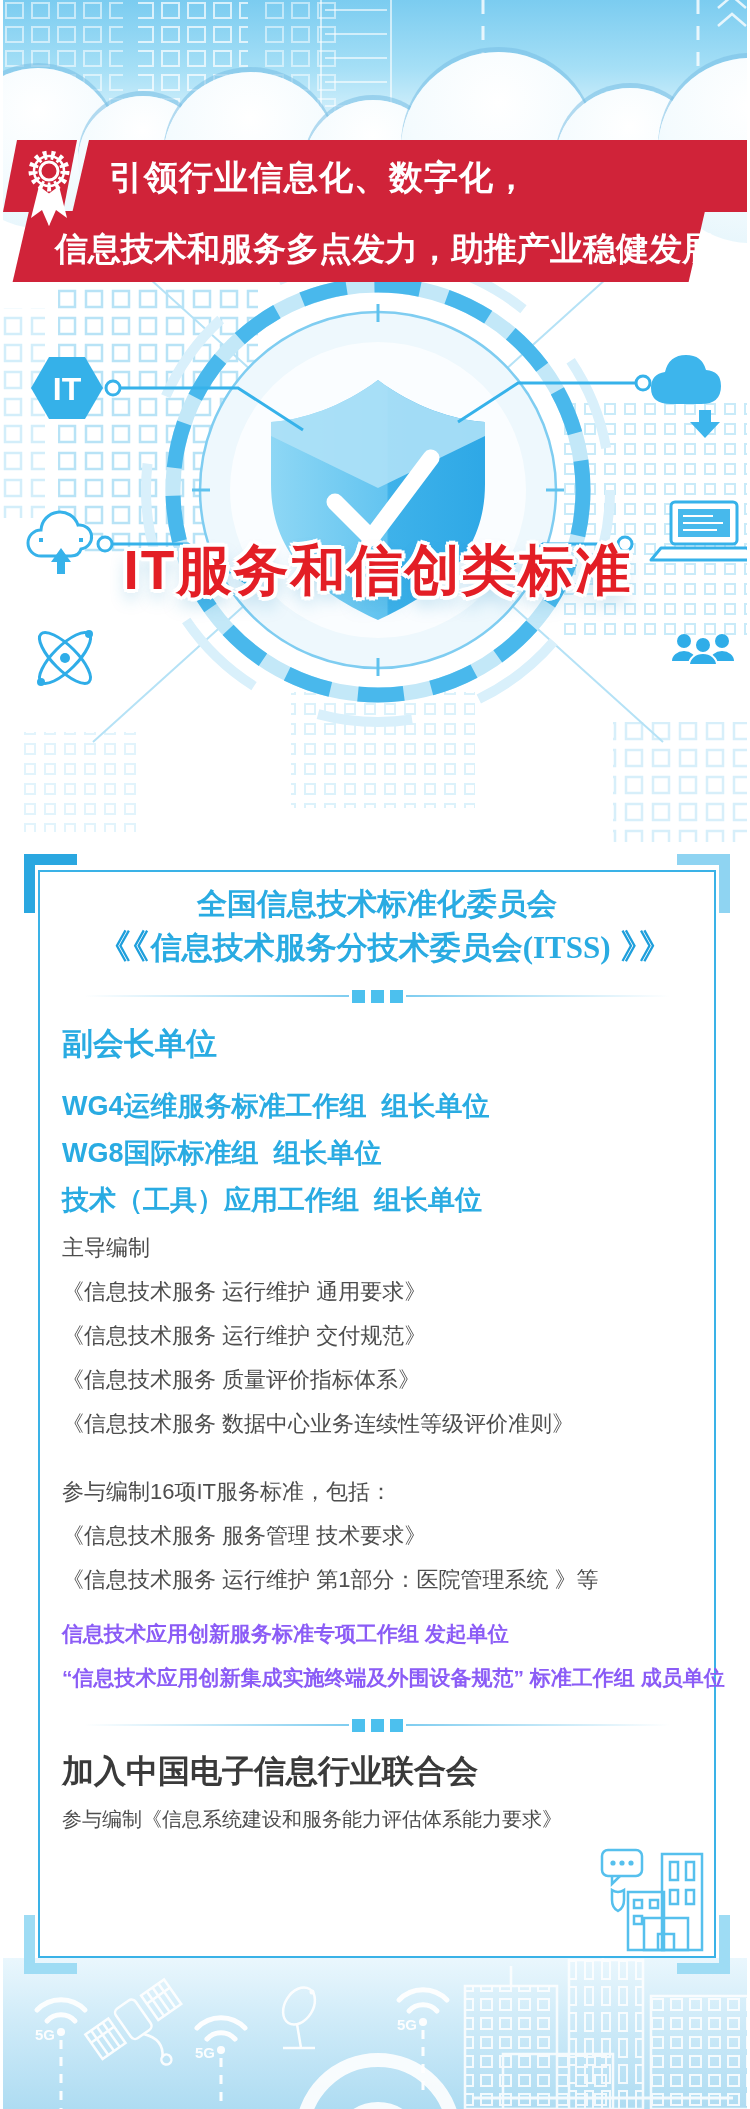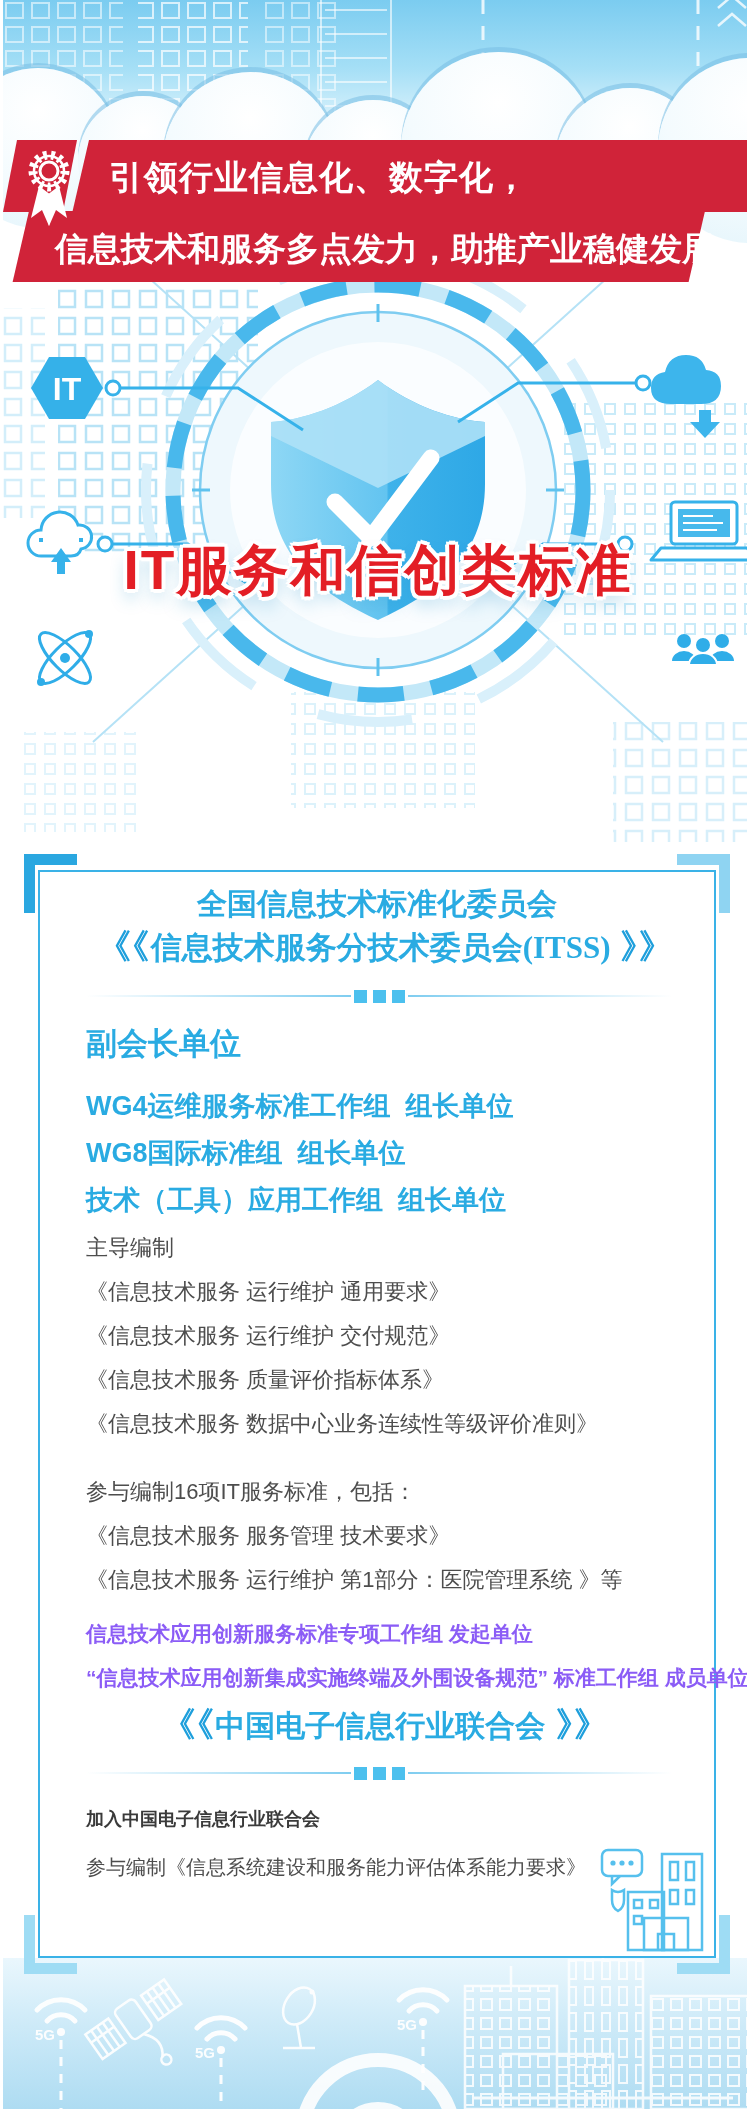--- a/index.html
+++ b/index.html
@@ -28,21 +28,21 @@
   
   .hero{position:absolute;left:0;top:262px;width:750px;height:593px;}
   .hero-title{position:absolute;left:0;top:272px;width:750px;text-align:center;z-index:4;
     font-size:55px;font-weight:bold;color:#e31e25;letter-spacing:2px;white-space:nowrap;
     text-shadow:-3px -3px 0 #fff,3px -3px 0 #fff,-3px 3px 0 #fff,3px 3px 0 #fff,
                 0 -4px 0 #fff,0 4px 0 #fff,-4px 0 0 #fff,4px 0 0 #fff,
                 0 10px 16px rgba(31,142,199,.35);}
 
   
   .card{position:absolute;left:35px;top:870px;width:678px;height:1088px;background:#fff;
-        border:2px solid #3ab2e7;box-sizing:border-box;padding:12px 46px 0;z-index:3;}
+        border:2px solid #3ab2e7;box-sizing:border-box;padding:12px 22px 0;z-index:3;}
   .cnr{position:absolute;width:42px;height:48px;}
   .cnr.tl{left:-16px;top:-18px;border-left:11px solid #2aa7e0;border-top:11px solid #2aa7e0;}
   .cnr.tr{right:-16px;top:-18px;border-right:11px solid #8fd4f2;border-top:11px solid #8fd4f2;}
   .cnr.bl{left:-16px;bottom:-18px;border-left:11px solid #9edcf4;border-bottom:11px solid #9edcf4;}
   .cnr.br{right:-16px;bottom:-18px;border-right:11px solid #9edcf4;border-bottom:11px solid #9edcf4;}
   .c-h1{margin:0;text-align:center;font-size:30px;line-height:40px;font-weight:bold;color:#29abe2;}
   .c-h2{margin:0;text-align:center;font-size:31px;line-height:46px;font-weight:bold;color:#29abe2;white-space:nowrap;font-family:Liberation Serif, serif;}
   .chv{font-size:34px;color:#1e9fdc;letter-spacing:-.46em;padding-right:.5em;font-weight:bold;}
   .chv.r{padding-right:0;padding-left:.06em;}
   .divider{display:flex;align-items:center;width:586px;margin:18px auto 0;height:14px;}
@@ -51,21 +51,21 @@
   .dsq{width:13px;height:13px;background:#4cc0ee;margin:0 3px;}
   .vice{margin-top:26px;font-size:31px;line-height:30px;font-weight:bold;color:#29abe2;}
   .wg{margin-top:24px;}
   .wg div{font-size:27px;line-height:47px;font-weight:bold;color:#29abe2;white-space:pre;}
   .gray{font-size:22px;line-height:44px;color:#4d4d4d;white-space:pre;}
   .lead{margin-top:2px;}
   .part{margin-top:24px;}
   .innov{margin-top:10px;}
   .innov div{font-size:21px;line-height:44px;font-weight:bold;color:#8b5cf6;white-space:nowrap;}
   .ceia-h{margin:2px 0 0;text-align:center;font-size:30px;line-height:44px;font-weight:bold;color:#29abe2;white-space:nowrap;}
-  .join{margin-top:24px;font-size:18px;line-height:30px;font-weight:bold;color:#3a3a3a;}
+  .join{margin-top:24px;font-size:32px;line-height:30px;font-weight:bold;color:#3a3a3a;}
   .join-sub{margin-top:20px;font-size:20px;line-height:26px;color:#4d4d4d;}
   .corp-icon{position:absolute;right:6px;bottom:4px;}
 
   
   .footer{position:absolute;left:0;top:1958px;width:750px;height:151px;
           background:linear-gradient(180deg,#eaf7fd 0%,#cdeaf8 45%,#aedcf2 100%);}
   .footer svg{position:absolute;left:0;top:0;}
 </style>
 </head>
 <body>
@@ -243,23 +243,20 @@
       <div class="gray">参与编制16项IT服务标准，包括：</div>
       <div class="gray">《信息技术服务 服务管理 技术要求》</div>
       <div class="gray">《信息技术服务 运行维护 第1部分：医院管理系统 》等</div>
     </div>
 
     <div class="innov">
       <div>信息技术应用创新服务标准专项工作组  发起单位</div>
       <div>“信息技术应用创新集成实施终端及外围设备规范” 标准工作组 成员单位</div>
     </div>
 
-    <div class="ceia-h">
-      <span class="chv">《《</span><span>中国电子信息行业联合会</span> <span class="chv r">》》</span>
-    </div>
     <div class="divider">
       <span class="dline"></span>
         <span class="dsq"></span>
         <span class="dsq"></span>
         <span class="dsq"></span>
         <span class="dline r"></span>
     </div>
 
     <div class="join">加入中国电子信息行业联合会</div>
     <div class="join-sub">参与编制《信息系统建设和服务能力评估体系能力要求》</div>

